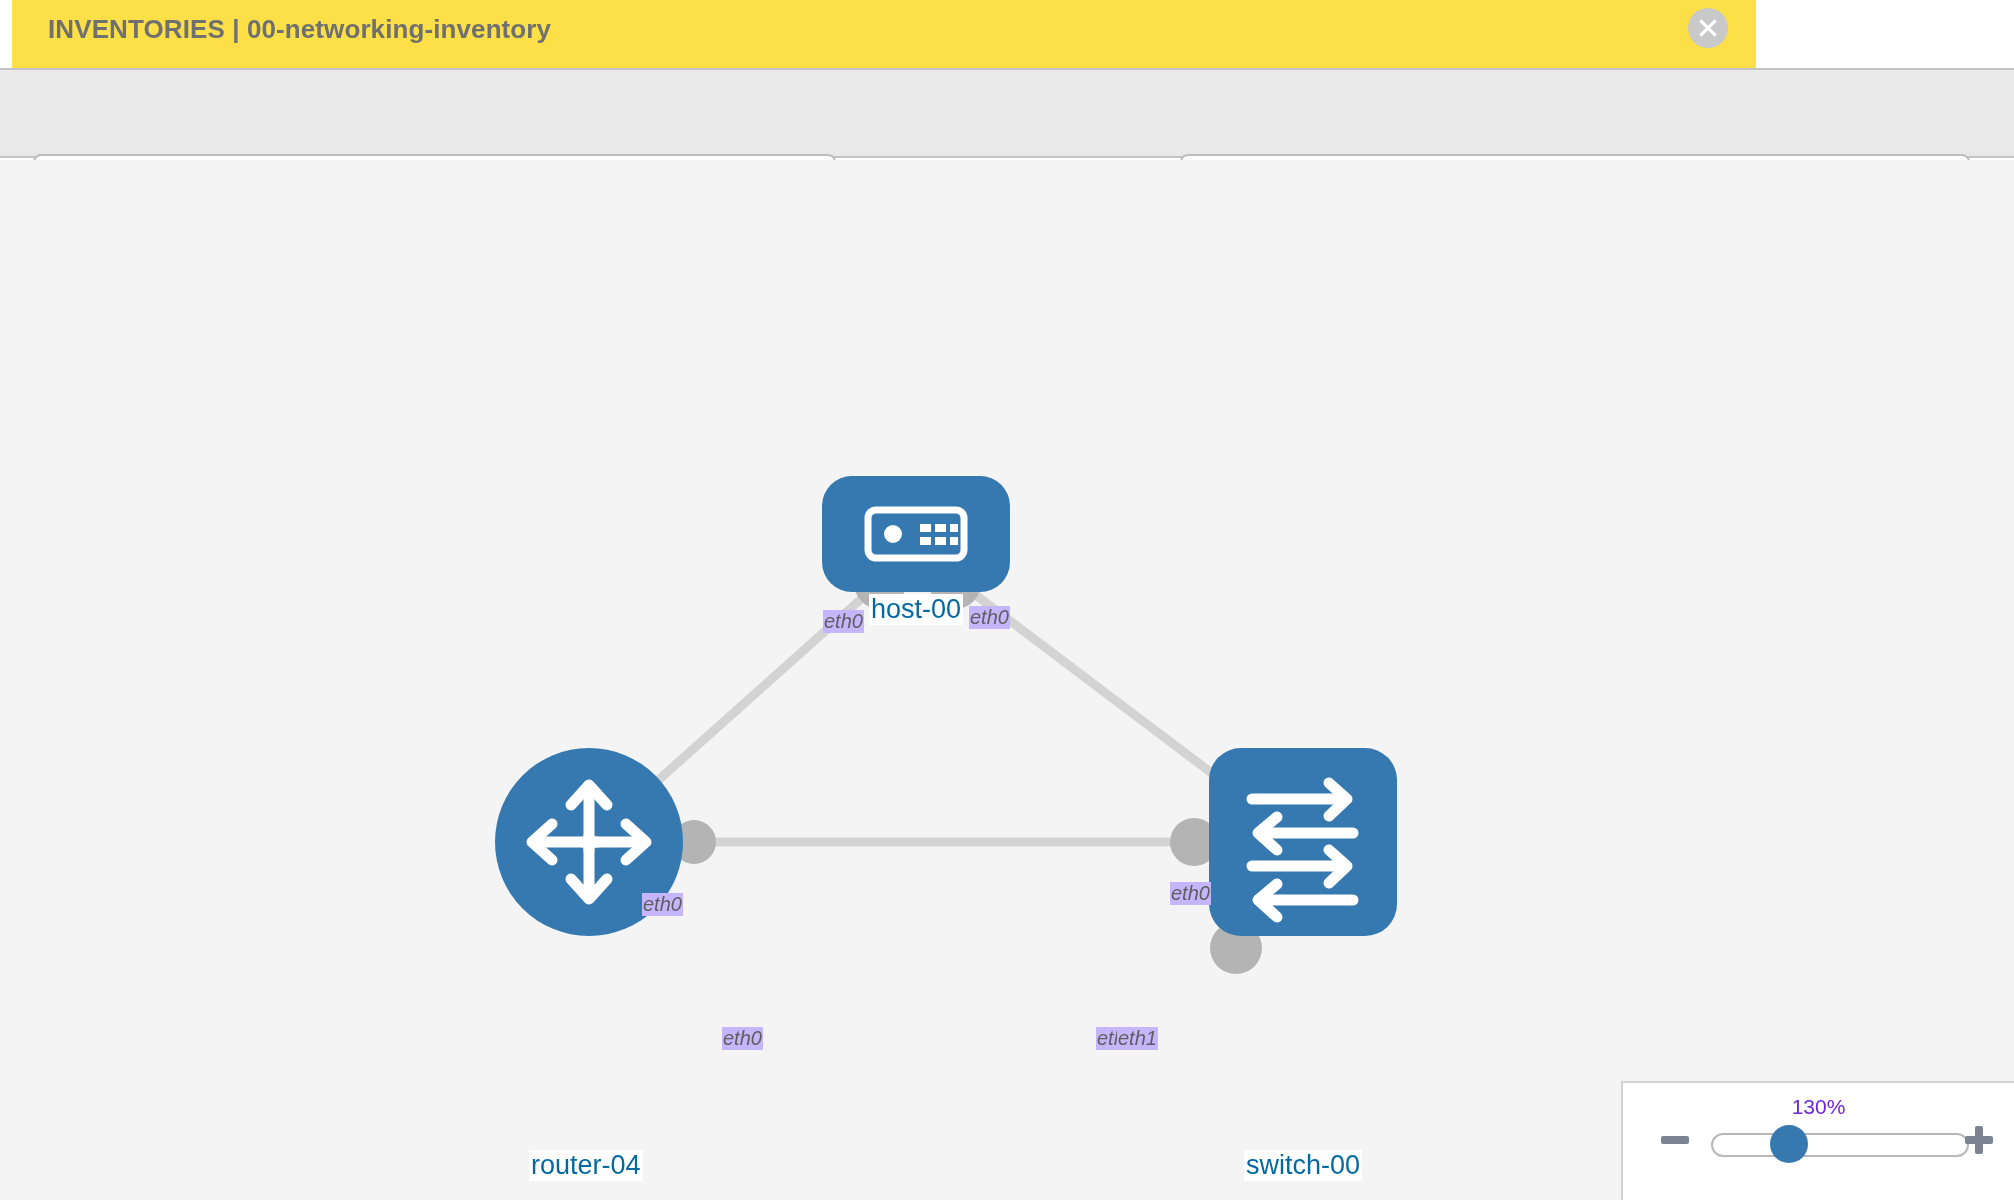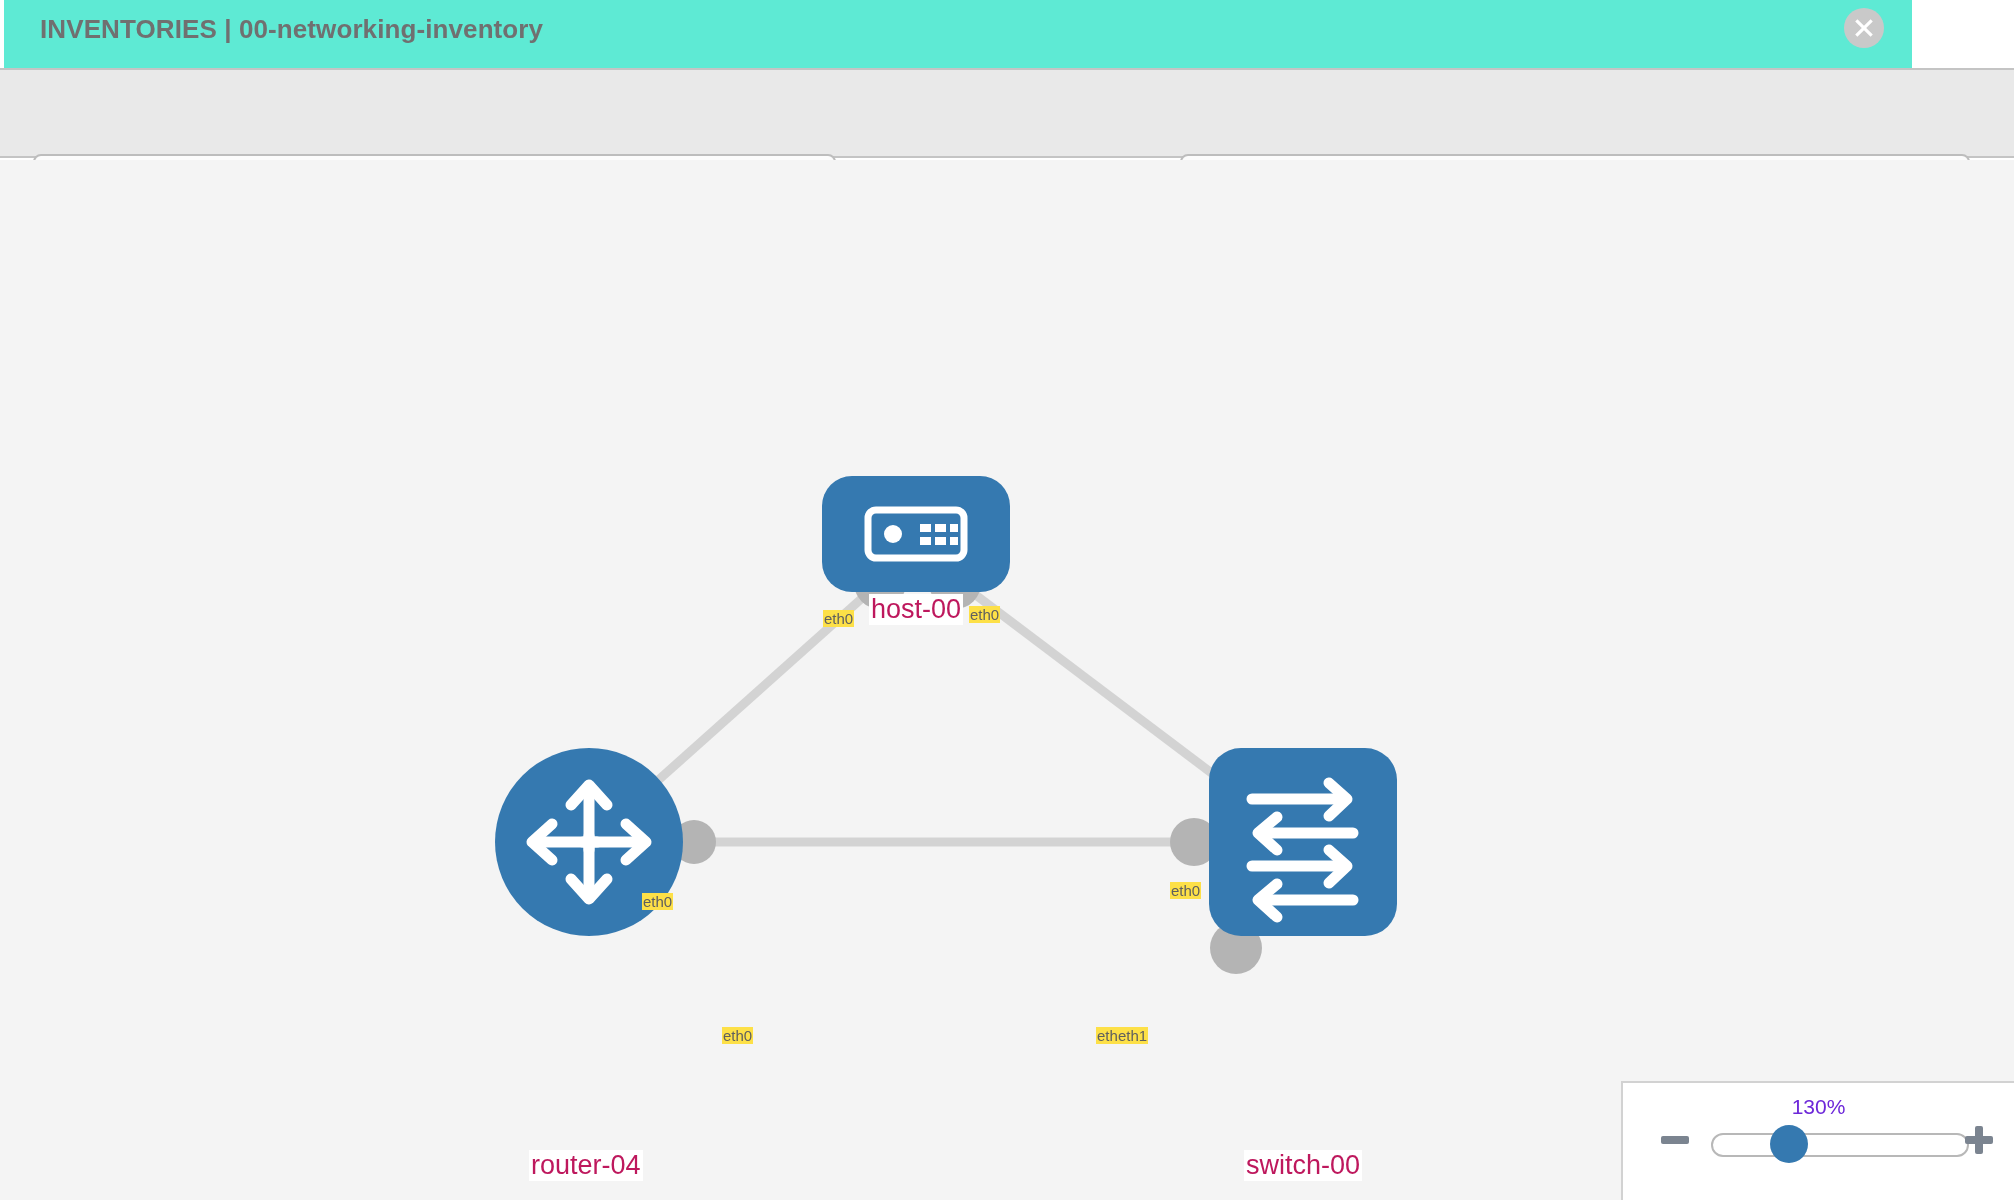--- a/index.html
+++ b/index.html
@@ -14,23 +14,23 @@
   #app {
     position: relative;
     width: 2014px;
     height: 1200px;
     background: #ffffff;
   }
 
   
   .header {
     position: absolute;
-    left: 4px; top: 0;
-    width: 1908px; height: 68px;
-    background: #5eead4;
+    left: 12px; top: 0;
+    width: 1744px; height: 68px;
+    background: #fde047;
   }
   .header-title {
     position: absolute;
     left: 36px; top: 14px;
     font-size: 26px;
     font-weight: bold;
     color: #707070;
     letter-spacing: 0.1px;
     white-space: nowrap;
   }
@@ -97,32 +97,33 @@
     left: 0; top: 160px;
     width: 2014px; height: 1040px;
     background: #f4f4f4;
     overflow: hidden;
   }
   #topology-svg { position: absolute; left: 0; top: 0; }
 
   .node-label {
     position: absolute;
     font-size: 27px;
-    color: #be185d;
+    color: #0369a1;
     background: #ffffff;
     white-space: nowrap;
     padding: 0 2px;
   }
   .iface-label {
     position: absolute;
-    font-size: 15px;
+    font-size: 20px;
     color: #5f5f5f;
-    background: #fde047;
+    background: #c4b5fd;
     white-space: nowrap;
     padding: 0 1px;
+    font-style: italic;
   }
 
   
   .zoom-panel {
     position: absolute;
     left: 1621px; top: 1081px;
     width: 393px; height: 119px;
     background: #ffffff;
     border: 2px solid #d2d2d2;
     border-right: none;

